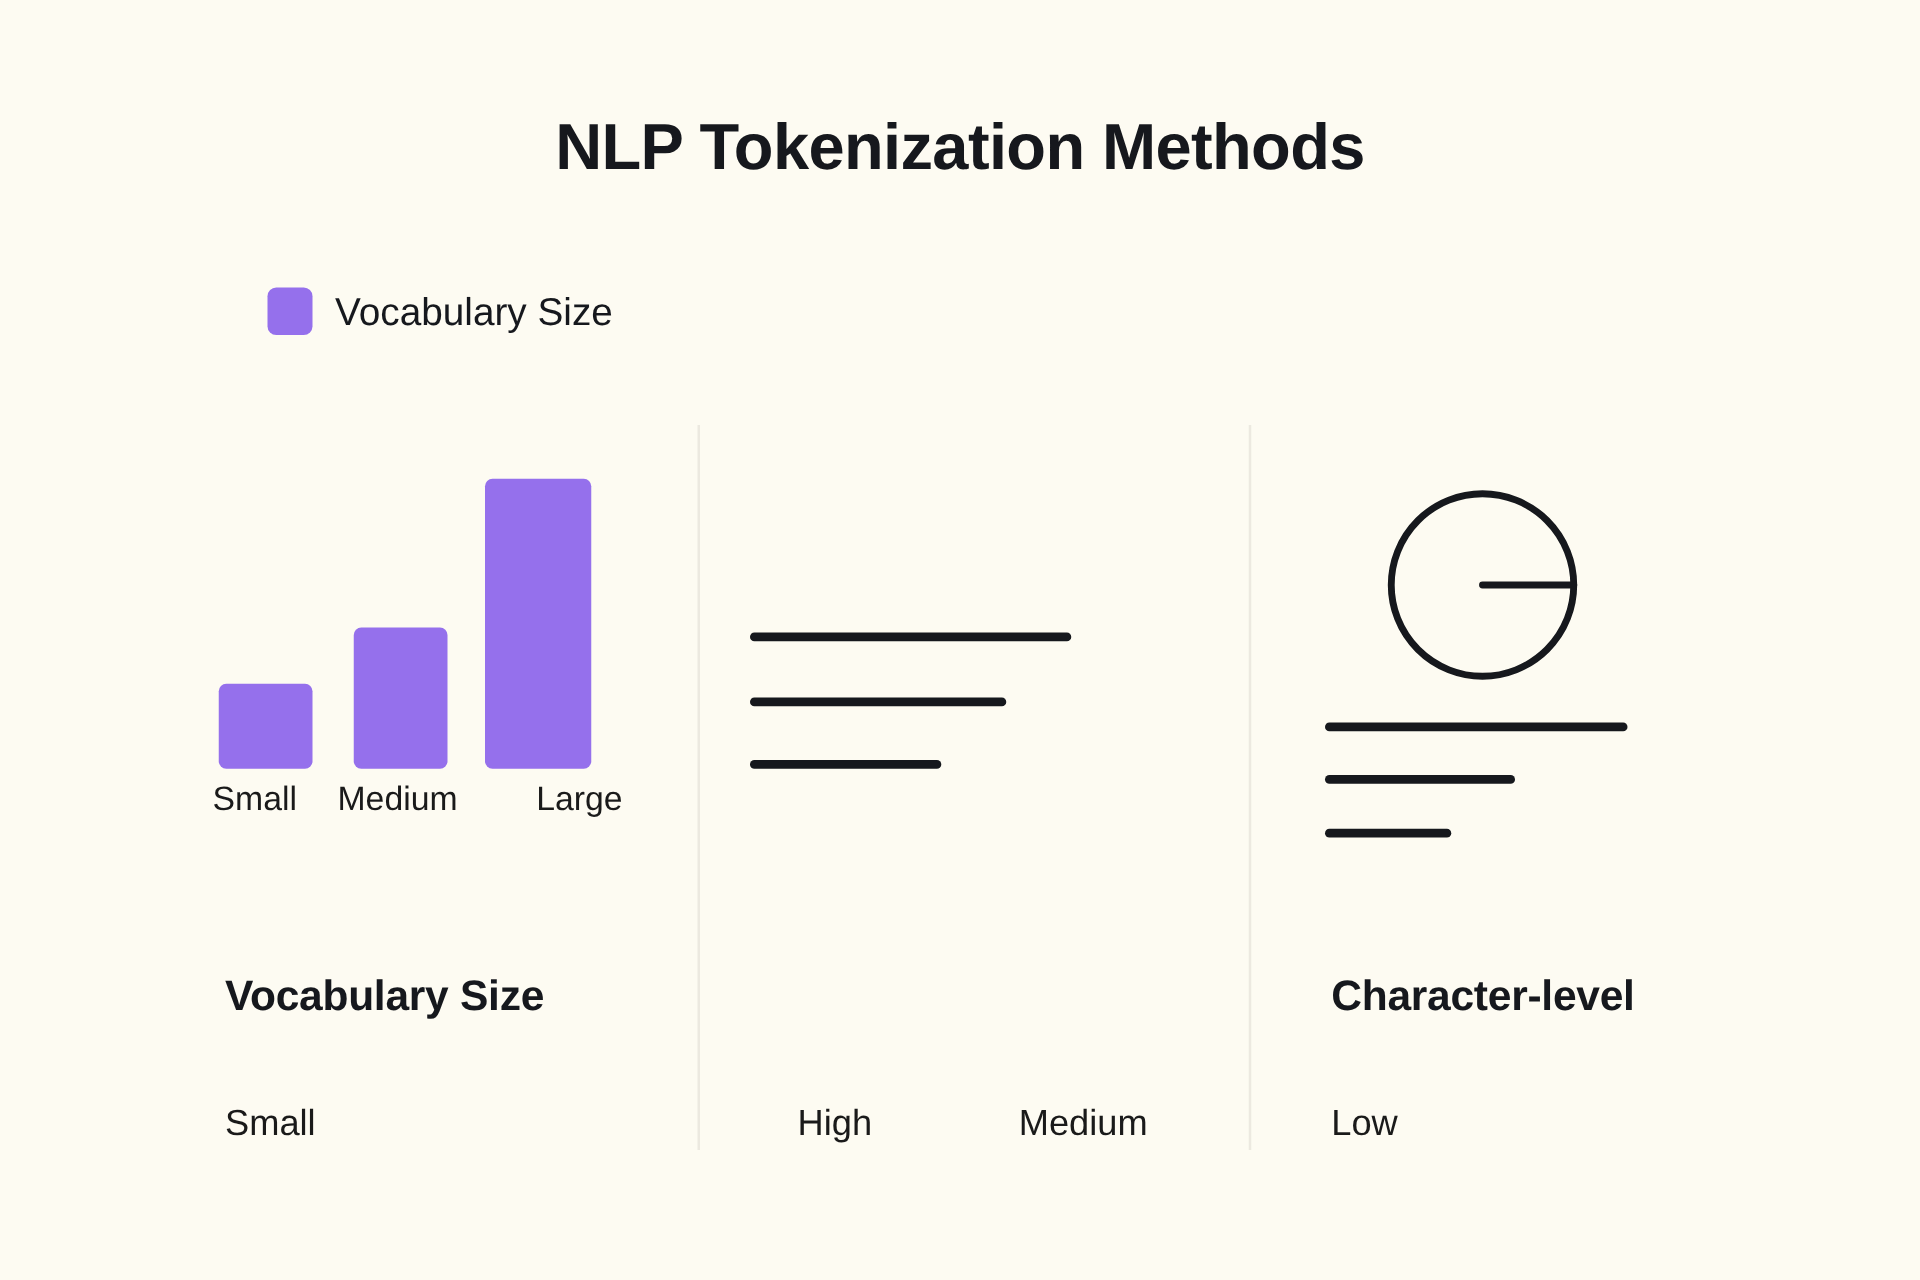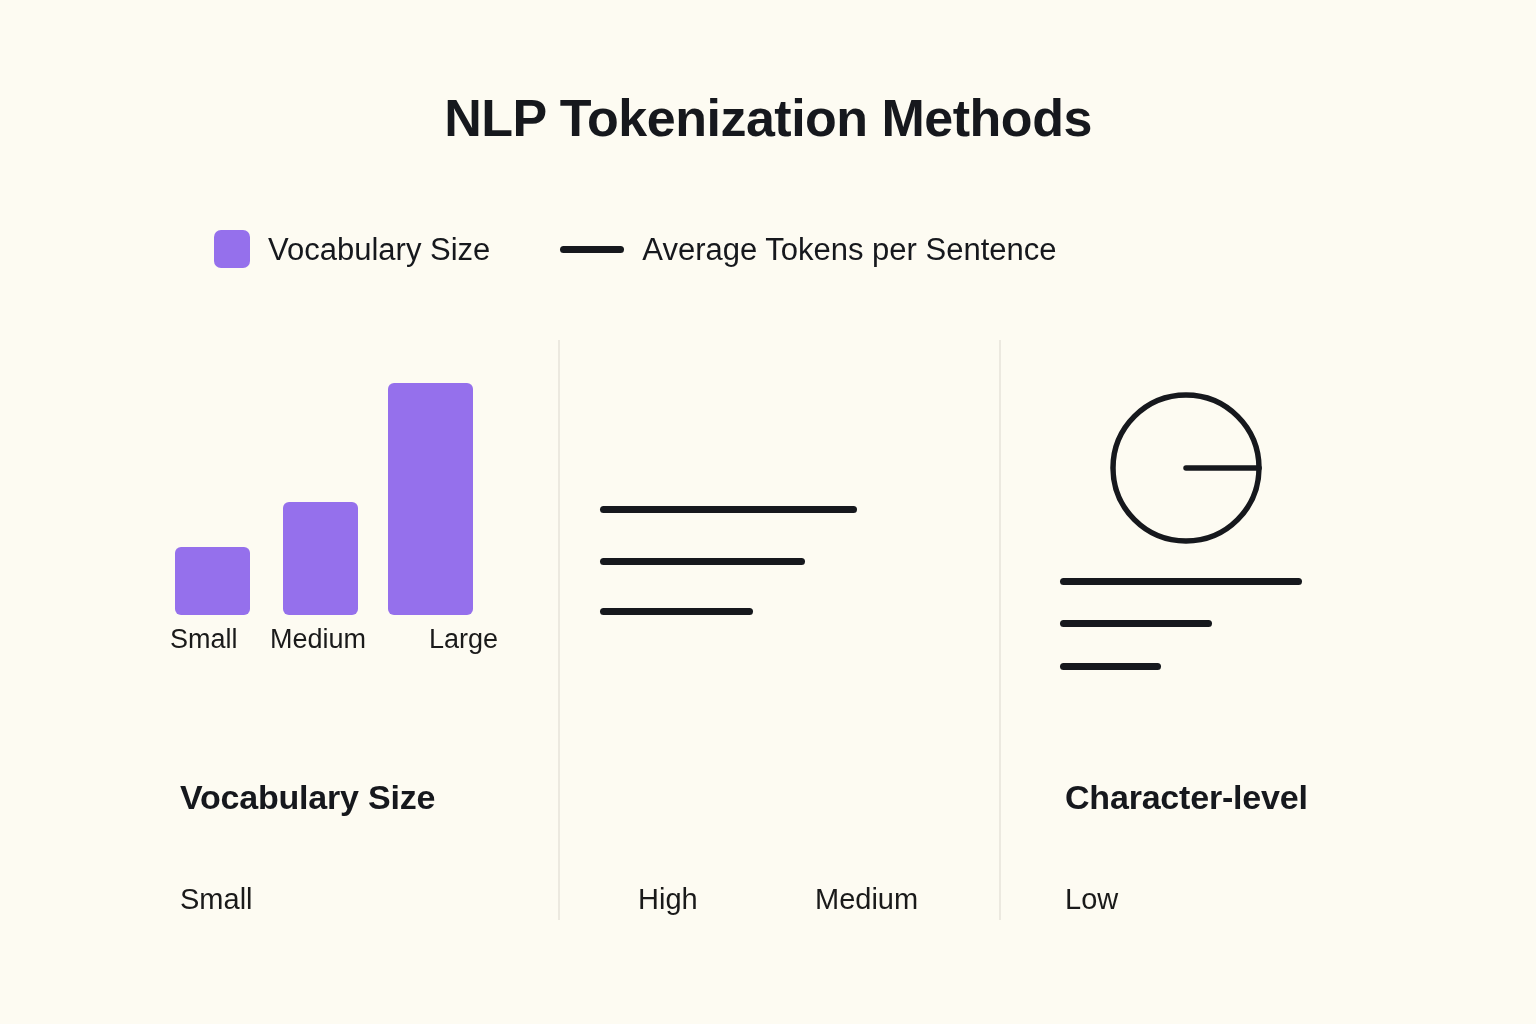--- a/index.html
+++ b/index.html
@@ -192,24 +192,20 @@
 
 <div class="canvas">
 
   <div class="title">NLP Tokenization Methods</div>
 
   <div class="legend">
     <div class="legend-item">
       <span class="legend-swatch"></span>
       <span class="legend-label">Vocabulary Size</span>
     </div>
-    <div class="legend-item">
-      <span class="legend-dash"></span>
-      <span class="legend-label">Average Tokens per Sentence</span>
-    </div>
   </div>
 
   <div class="divider d1"></div>
   <div class="divider d2"></div>
 
   <div class="panel panel-1">
     <div class="bars">
       <div class="bar bar-0"></div>
       <div class="bar bar-1"></div>
       <div class="bar bar-2"></div>

